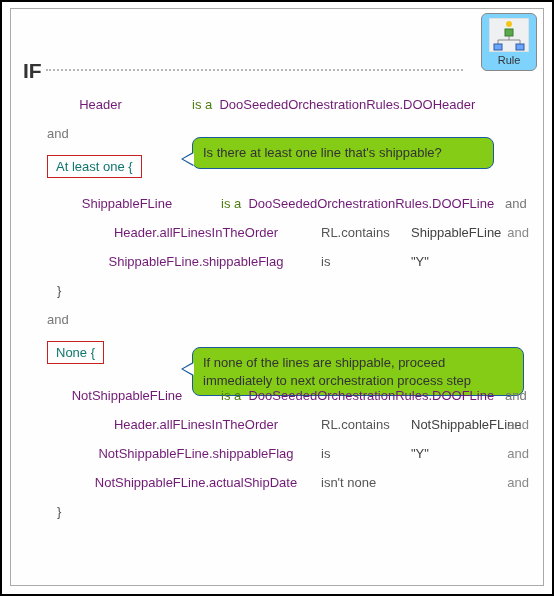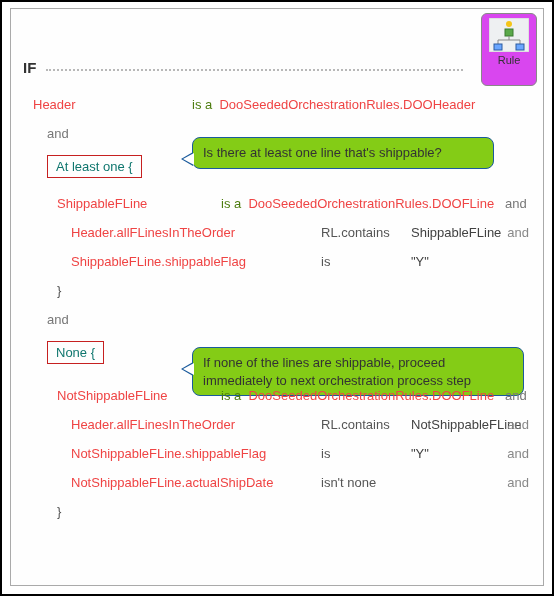--- a/index.html
+++ b/index.html
@@ -28,35 +28,35 @@
     background: #fefefe;
   }
   
   .rule-badge {
     position: absolute;
     top: 4px;
     right: 6px;
     width: 56px;
     border: 1px solid #888;
     border-radius: 6px;
-    background: #d946ef;
+    background: #7dd3fc;
     text-align: center;
-    padding: 4px 2px 19px 2px;
+    padding: 4px 2px 4px 2px;
     box-sizing: border-box;
     font-size: 11px;
     color: #333;
   }
   .rule-badge svg { display: block; margin: 0 auto 2px auto; }
 
   .if-heading {
     position: absolute;
     top: 50px;
     left: 12px;
     font-weight: bold;
-    font-size: 15px;
+    font-size: 21px;
     color: #333;
   }
   .dotted {
     position: absolute;
     top: 60px;
     left: 35px;
     right: 80px;
     border-bottom: 2px dotted #b8b8b8;
   }
 
@@ -68,21 +68,21 @@
     bottom: 10px;
   }
   .line {
     display: flex;
     align-items: baseline;
     margin-bottom: 14px;
     position: relative;
   }
   .tok     { white-space: pre; }
   .gray    { color: #777; }
-  .varname { color: #ef4444; }
+  .varname { color: #701a75; text-align: center; }
   .kw      { color: #4d7c0f; padding-left: 24px; }
   .pad1 { margin-left: 14px; }
   .pad2 { margin-left: 24px; }
   .pad3 { margin-left: 38px; }
 
   .col-lhs { display:inline-block; min-width: 250px; }
   .col-op  { display:inline-block; min-width: 90px; color:#555; }
   .col-rhs { display:inline-block; color:#424242; }
   .trail-and {
     position: absolute;

